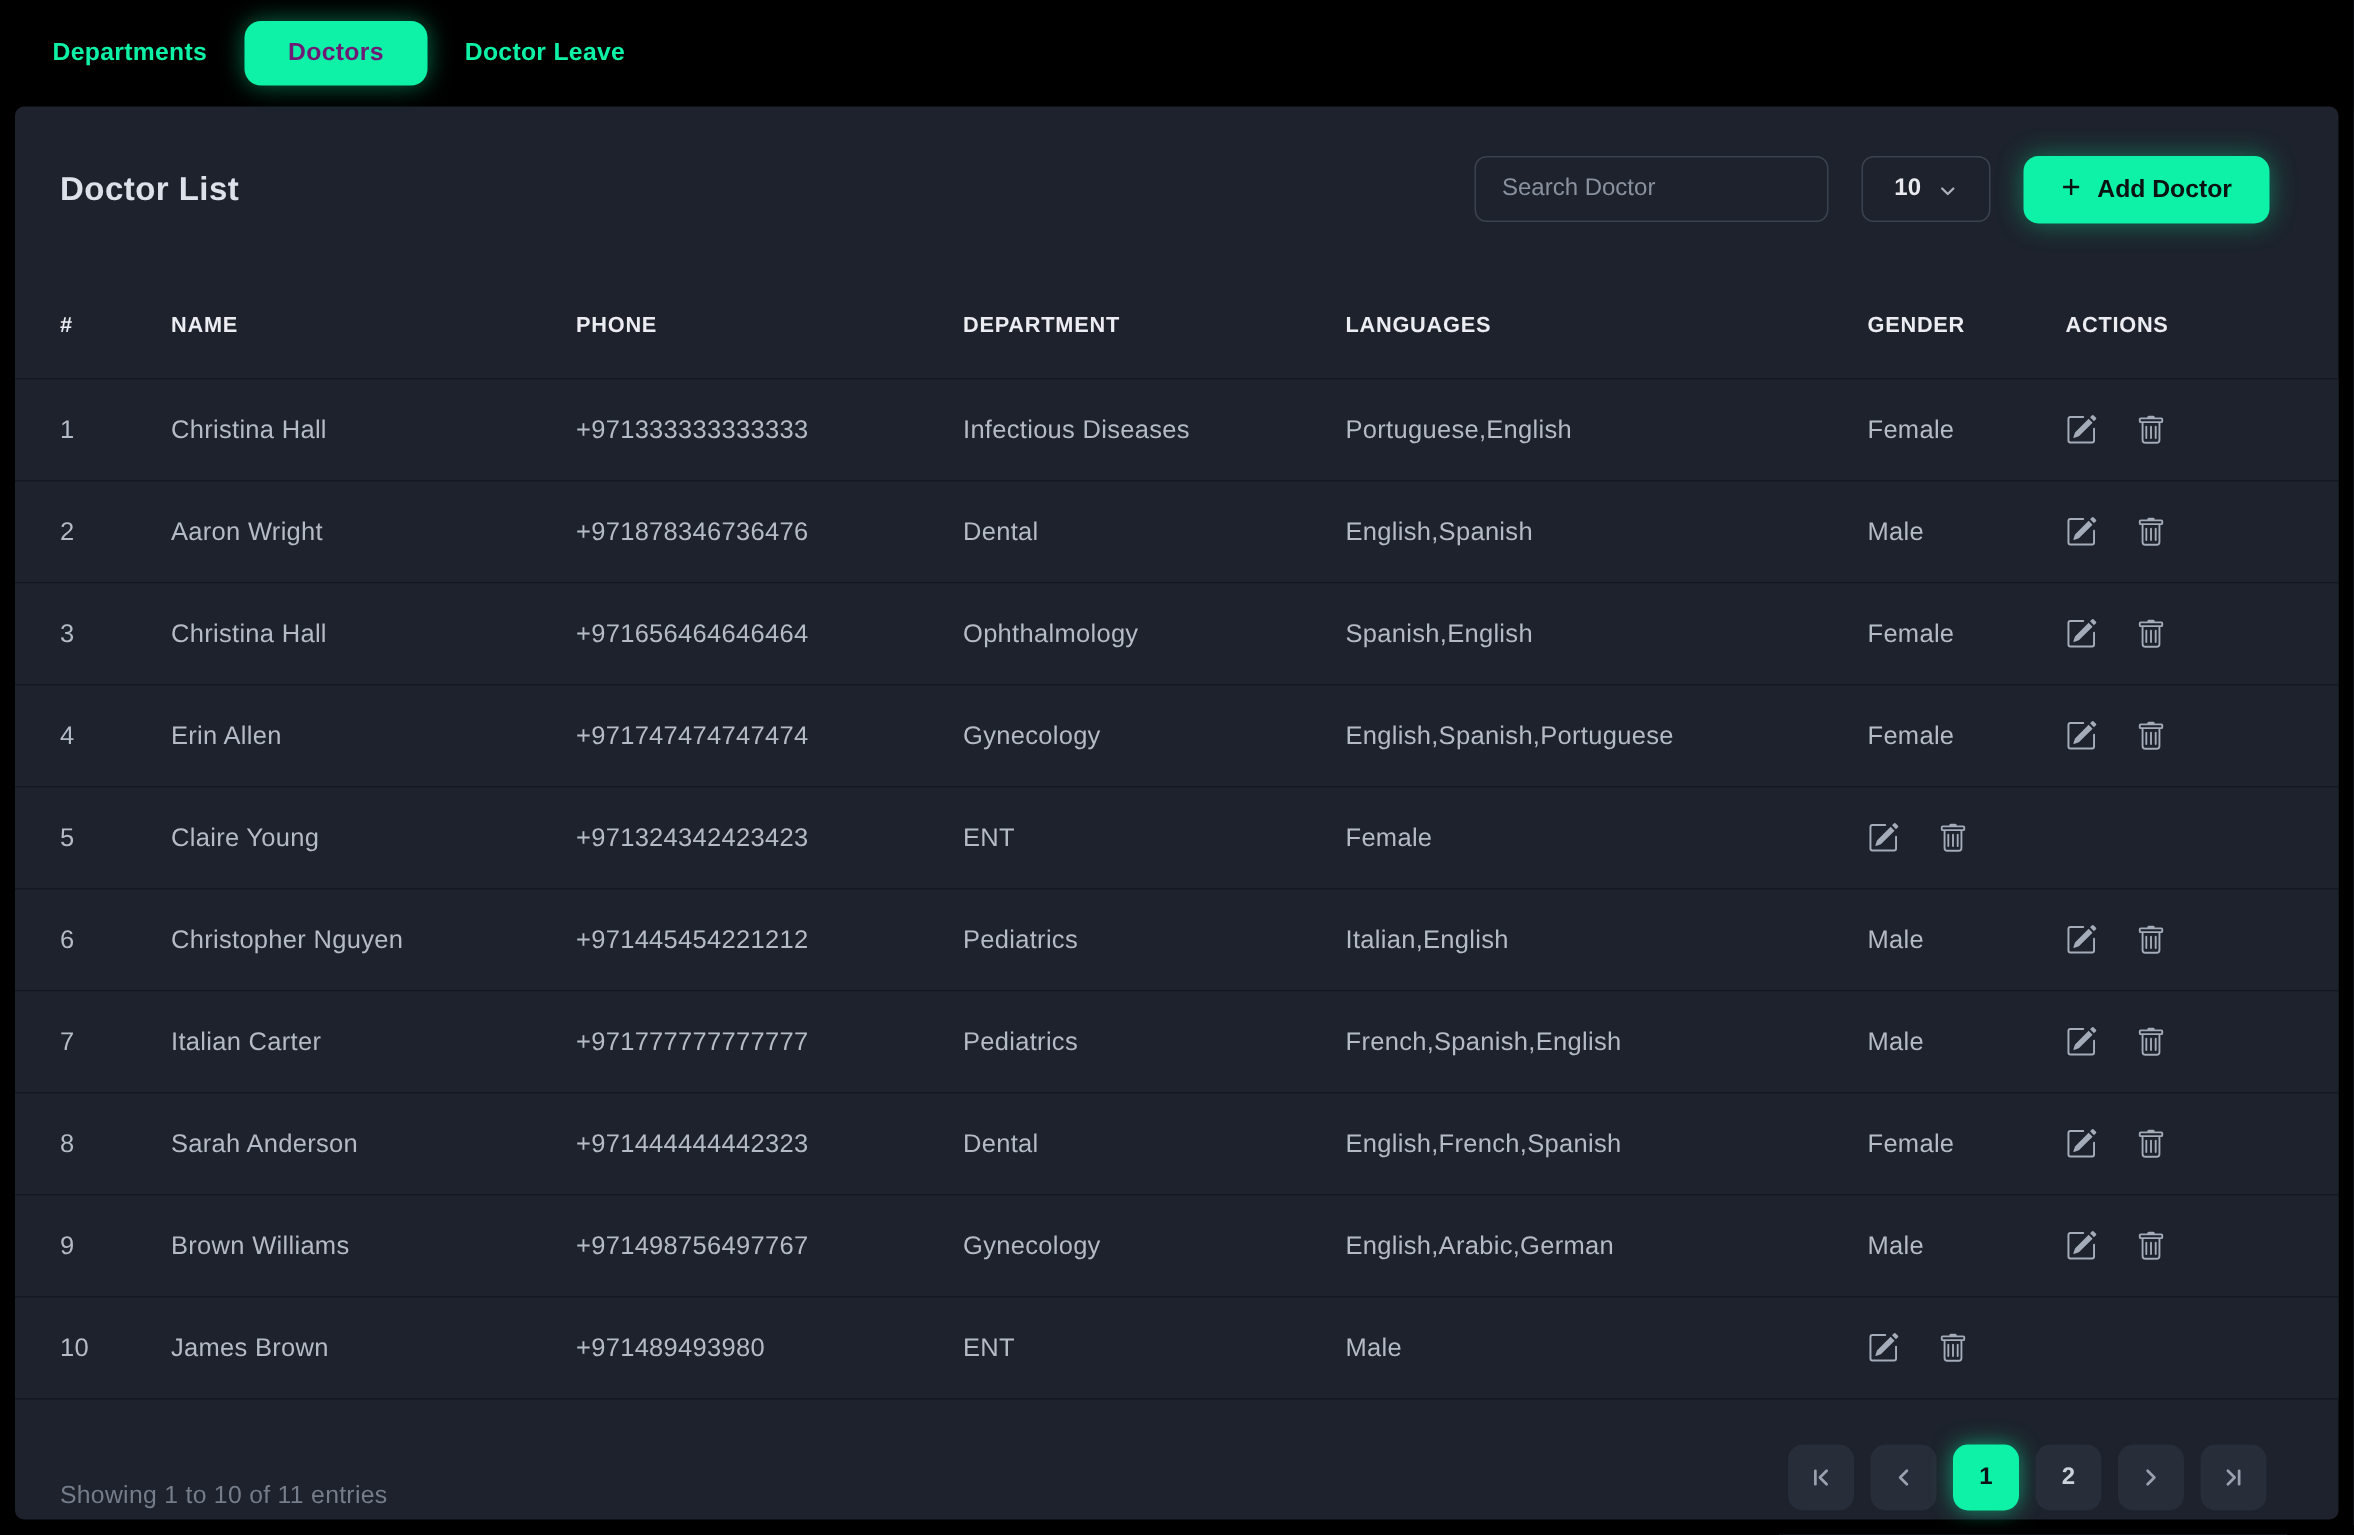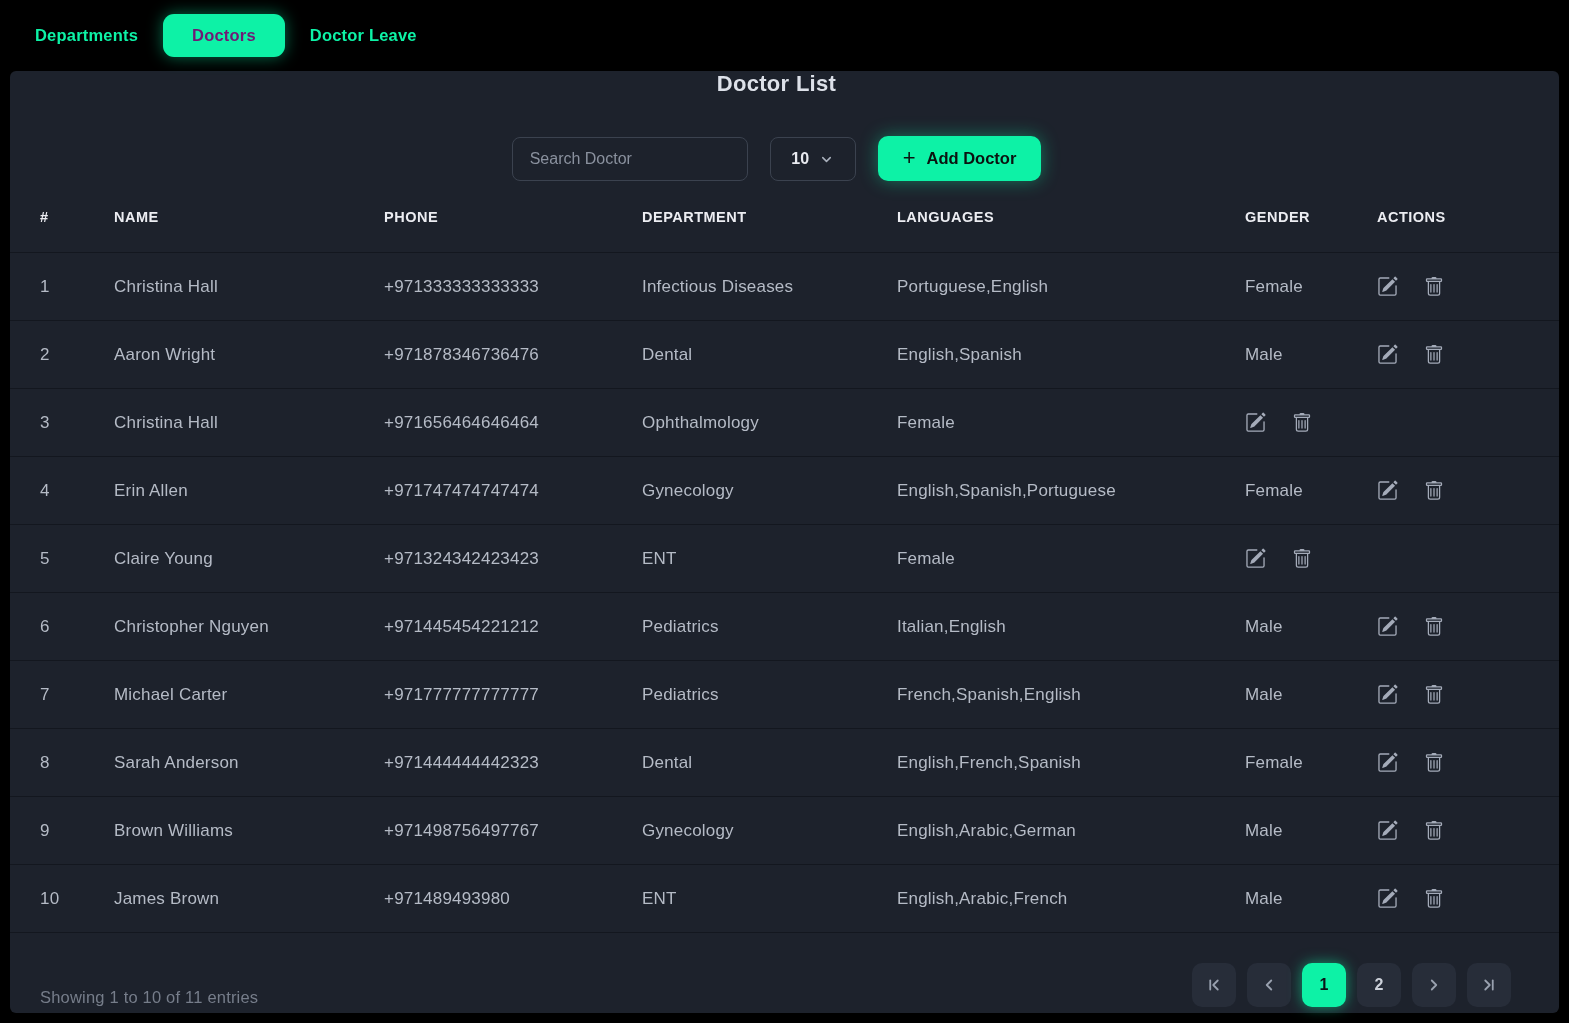--- a/index.html
+++ b/index.html
@@ -27,21 +27,21 @@
     box-shadow:0 0 16px rgba(13,242,166,.45);
   }
 
   
   .panel{
     margin:0 10px; height:942px; background:#1d222c;
     border-radius:6px; display:flex; flex-direction:column;
   }
   .panel-header{
     height:110px; display:flex; align-items:center;
-    justify-content:space-between; padding:0 46px 0 30px;flex-direction:column;
+    justify-content:space-between; padding:0 46px 0 30px;
   }
   .panel-title{
     color:#dde1e9; font-size:22px; font-weight:600; letter-spacing:.3px;
   }
   .controls{ display:flex; align-items:center; gap:22px; }
   .search-input{
     width:236px; height:44px; background:transparent;
     border:1px solid #3b424f; border-radius:8px;
     padding:0 17px; color:#dde1e9; font-size:16px; font-family:inherit;
     outline:none;
@@ -199,20 +199,21 @@
         </span>
       </button>
     </div>
   </div>
 
   <div class="tr">
     <div class="td">3</div>
     <div class="td">Christina Hall</div>
     <div class="td">+971656464646464</div>
     <div class="td">Ophthalmology</div>
+    <div class="td">Spanish,English</div>
     <div class="td">Female</div>
     <div class="td col-actions">
       <button class="icon-btn">
         <span style="display:flex">
           <svg width="21" height="21" viewBox="0 0 16 16" fill="currentColor">
                   <path d="M15.502 1.94a.5.5 0 0 1 0 .706L14.459 3.69l-2-2L13.502.646a.5.5 0 0 1 .707 0l1.293 1.293zm-1.75 2.456-2-2L4.939 9.21a.5.5 0 0 0-.121.196l-.805 2.414a.25.25 0 0 0 .316.316l2.414-.805a.5.5 0 0 0 .196-.12l6.813-6.814z"></path>
                   <path d="M1 13.5A1.5 1.5 0 0 0 2.5 15h11a1.5 1.5 0 0 0 1.5-1.5v-6a.5.5 0 0 0-1 0v6a.5.5 0 0 1-.5.5h-11a.5.5 0 0 1-.5-.5v-11a.5.5 0 0 1 .5-.5H9a.5.5 0 0 0 0-1H2.5A1.5 1.5 0 0 0 1 2.5v11z"></path>
                 </svg>
         </span>
       </button>
@@ -302,21 +303,21 @@
                   <path d="M5.5 5.5A.5.5 0 0 1 6 6v6a.5.5 0 0 1-1 0V6a.5.5 0 0 1 .5-.5zm2.5 0a.5.5 0 0 1 .5.5v6a.5.5 0 0 1-1 0V6a.5.5 0 0 1 .5-.5zm3 .5a.5.5 0 0 0-1 0v6a.5.5 0 0 0 1 0V6z"></path>
                   <path d="M14.5 3a1 1 0 0 1-1 1H13v9a2 2 0 0 1-2 2H5a2 2 0 0 1-2-2V4h-.5a1 1 0 0 1-1-1V2a1 1 0 0 1 1-1H6a1 1 0 0 1 1-1h2a1 1 0 0 1 1 1h3.5a1 1 0 0 1 1 1v1zM4.118 4 4 4.059V13a1 1 0 0 0 1 1h6a1 1 0 0 0 1-1V4.059L11.882 4H4.118zM2.5 3h11V2h-11v1z"></path>
                 </svg>
         </span>
       </button>
     </div>
   </div>
 
   <div class="tr">
     <div class="td">7</div>
-    <div class="td">Michael Carter</div>
+    <div class="td">Italian Carter</div>
     <div class="td">+971777777777777</div>
     <div class="td">Pediatrics</div>
     <div class="td">French,Spanish,English</div>
     <div class="td">Male</div>
     <div class="td col-actions">
       <button class="icon-btn">
         <span style="display:flex">
           <svg width="21" height="21" viewBox="0 0 16 16" fill="currentColor">
                   <path d="M15.502 1.94a.5.5 0 0 1 0 .706L14.459 3.69l-2-2L13.502.646a.5.5 0 0 1 .707 0l1.293 1.293zm-1.75 2.456-2-2L4.939 9.21a.5.5 0 0 0-.121.196l-.805 2.414a.25.25 0 0 0 .316.316l2.414-.805a.5.5 0 0 0 .196-.12l6.813-6.814z"></path>
                   <path d="M1 13.5A1.5 1.5 0 0 0 2.5 15h11a1.5 1.5 0 0 0 1.5-1.5v-6a.5.5 0 0 0-1 0v6a.5.5 0 0 1-.5.5h-11a.5.5 0 0 1-.5-.5v-11a.5.5 0 0 1 .5-.5H9a.5.5 0 0 0 0-1H2.5A1.5 1.5 0 0 0 1 2.5v11z"></path>
@@ -386,21 +387,20 @@
         </span>
       </button>
     </div>
   </div>
 
   <div class="tr">
     <div class="td">10</div>
     <div class="td">James Brown</div>
     <div class="td">+971489493980</div>
     <div class="td">ENT</div>
-    <div class="td">English,Arabic,French</div>
     <div class="td">Male</div>
     <div class="td col-actions">
       <button class="icon-btn">
         <span style="display:flex">
           <svg width="21" height="21" viewBox="0 0 16 16" fill="currentColor">
                   <path d="M15.502 1.94a.5.5 0 0 1 0 .706L14.459 3.69l-2-2L13.502.646a.5.5 0 0 1 .707 0l1.293 1.293zm-1.75 2.456-2-2L4.939 9.21a.5.5 0 0 0-.121.196l-.805 2.414a.25.25 0 0 0 .316.316l2.414-.805a.5.5 0 0 0 .196-.12l6.813-6.814z"></path>
                   <path d="M1 13.5A1.5 1.5 0 0 0 2.5 15h11a1.5 1.5 0 0 0 1.5-1.5v-6a.5.5 0 0 0-1 0v6a.5.5 0 0 1-.5.5h-11a.5.5 0 0 1-.5-.5v-11a.5.5 0 0 1 .5-.5H9a.5.5 0 0 0 0-1H2.5A1.5 1.5 0 0 0 1 2.5v11z"></path>
                 </svg>
         </span>
       </button>

